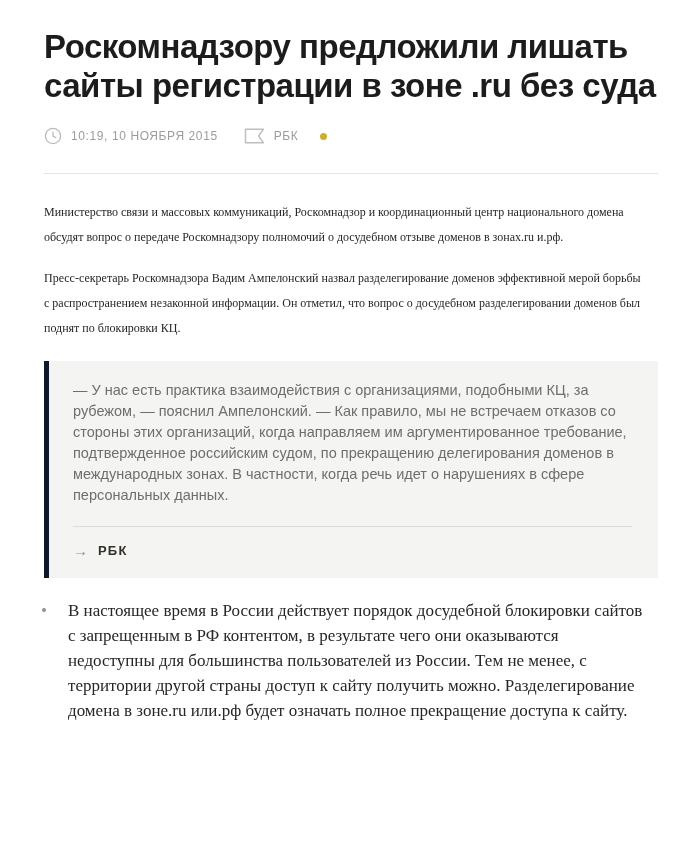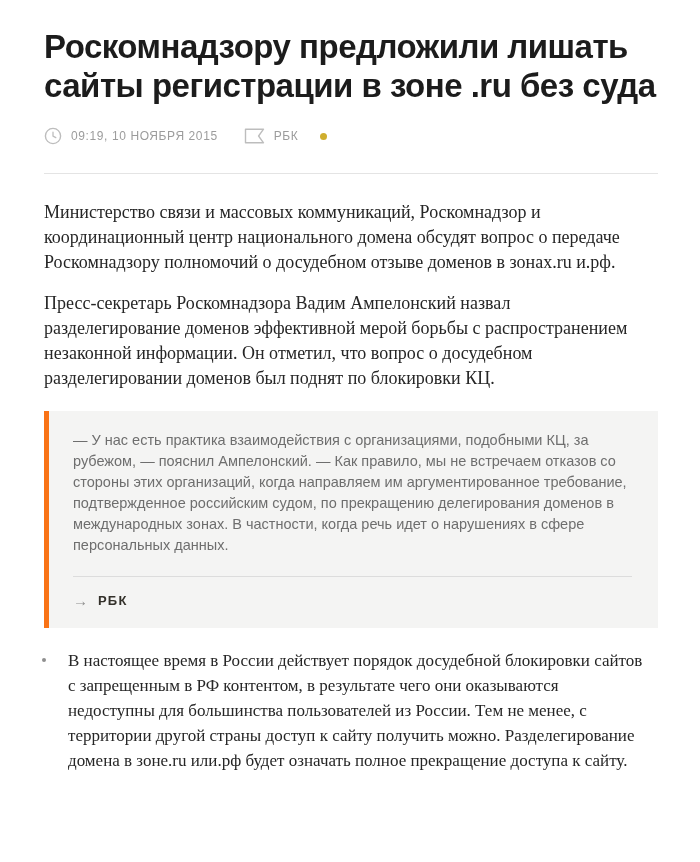--- a/index.html
+++ b/index.html
@@ -45,28 +45,28 @@
   }
   .top-divider {
     border: none;
     border-top: 1px solid #e4e4e4;
     margin: 0 0 26px 0;
   }
   .body-par {
     margin: 11px 0 16px 0;
     max-width: 600px;
     font-family: "Liberation Serif", serif;
-    font-size: 18px;
+    font-size: 12px;
     line-height: 25px;
     color: #262626;
   }
   .quote-block {
     margin: 20px 0 20px 0;
     background: #f4f4f3;
-    border-left: 5px solid #f97316;
+    border-left: 5px solid #0f172a;
     padding: 19px 26px 0 24px;
   }
   .quote-text {
     margin: 0 0 20px 0;
     max-width: 560px;
     font-family: "Liberation Sans", sans-serif;
     font-size: 14.5px;
     line-height: 21px;
     color: #6e6e6e;
   }
@@ -124,21 +124,21 @@
   <h1 class="title">Роскомнадзору предложили лишать сайты регистрации в зоне .ru без суда</h1>
 
   <div class="meta">
     <span class="meta-item">
       <span class="meta-icon">
         <svg width="18" height="18" viewBox="0 0 18 18" fill="none">
           <circle cx="9" cy="9" r="7.6" stroke="#bdbdbd" stroke-width="1.4"></circle>
           <path d="M9 5.2 V9 L11.8 10.6" stroke="#bdbdbd" stroke-width="1.3" stroke-linecap="round"></path>
         </svg>
       </span>
-      <span>09:19, 10 НОЯБРЯ 2015</span>
+      <span>10:19, 10 НОЯБРЯ 2015</span>
     </span>
 
     <span class="meta-gap"></span>
 
     <span class="meta-item">
       <span class="meta-icon">
         <svg width="21" height="16" viewBox="0 0 21 16" fill="none">
           <path d="M1.5 1.2 H19.5 L14.6 8 L19.5 14.8 H1.5 Z" stroke="#bdbdbd" stroke-width="1.4" stroke-linejoin="round"></path>
         </svg>
       </span>

